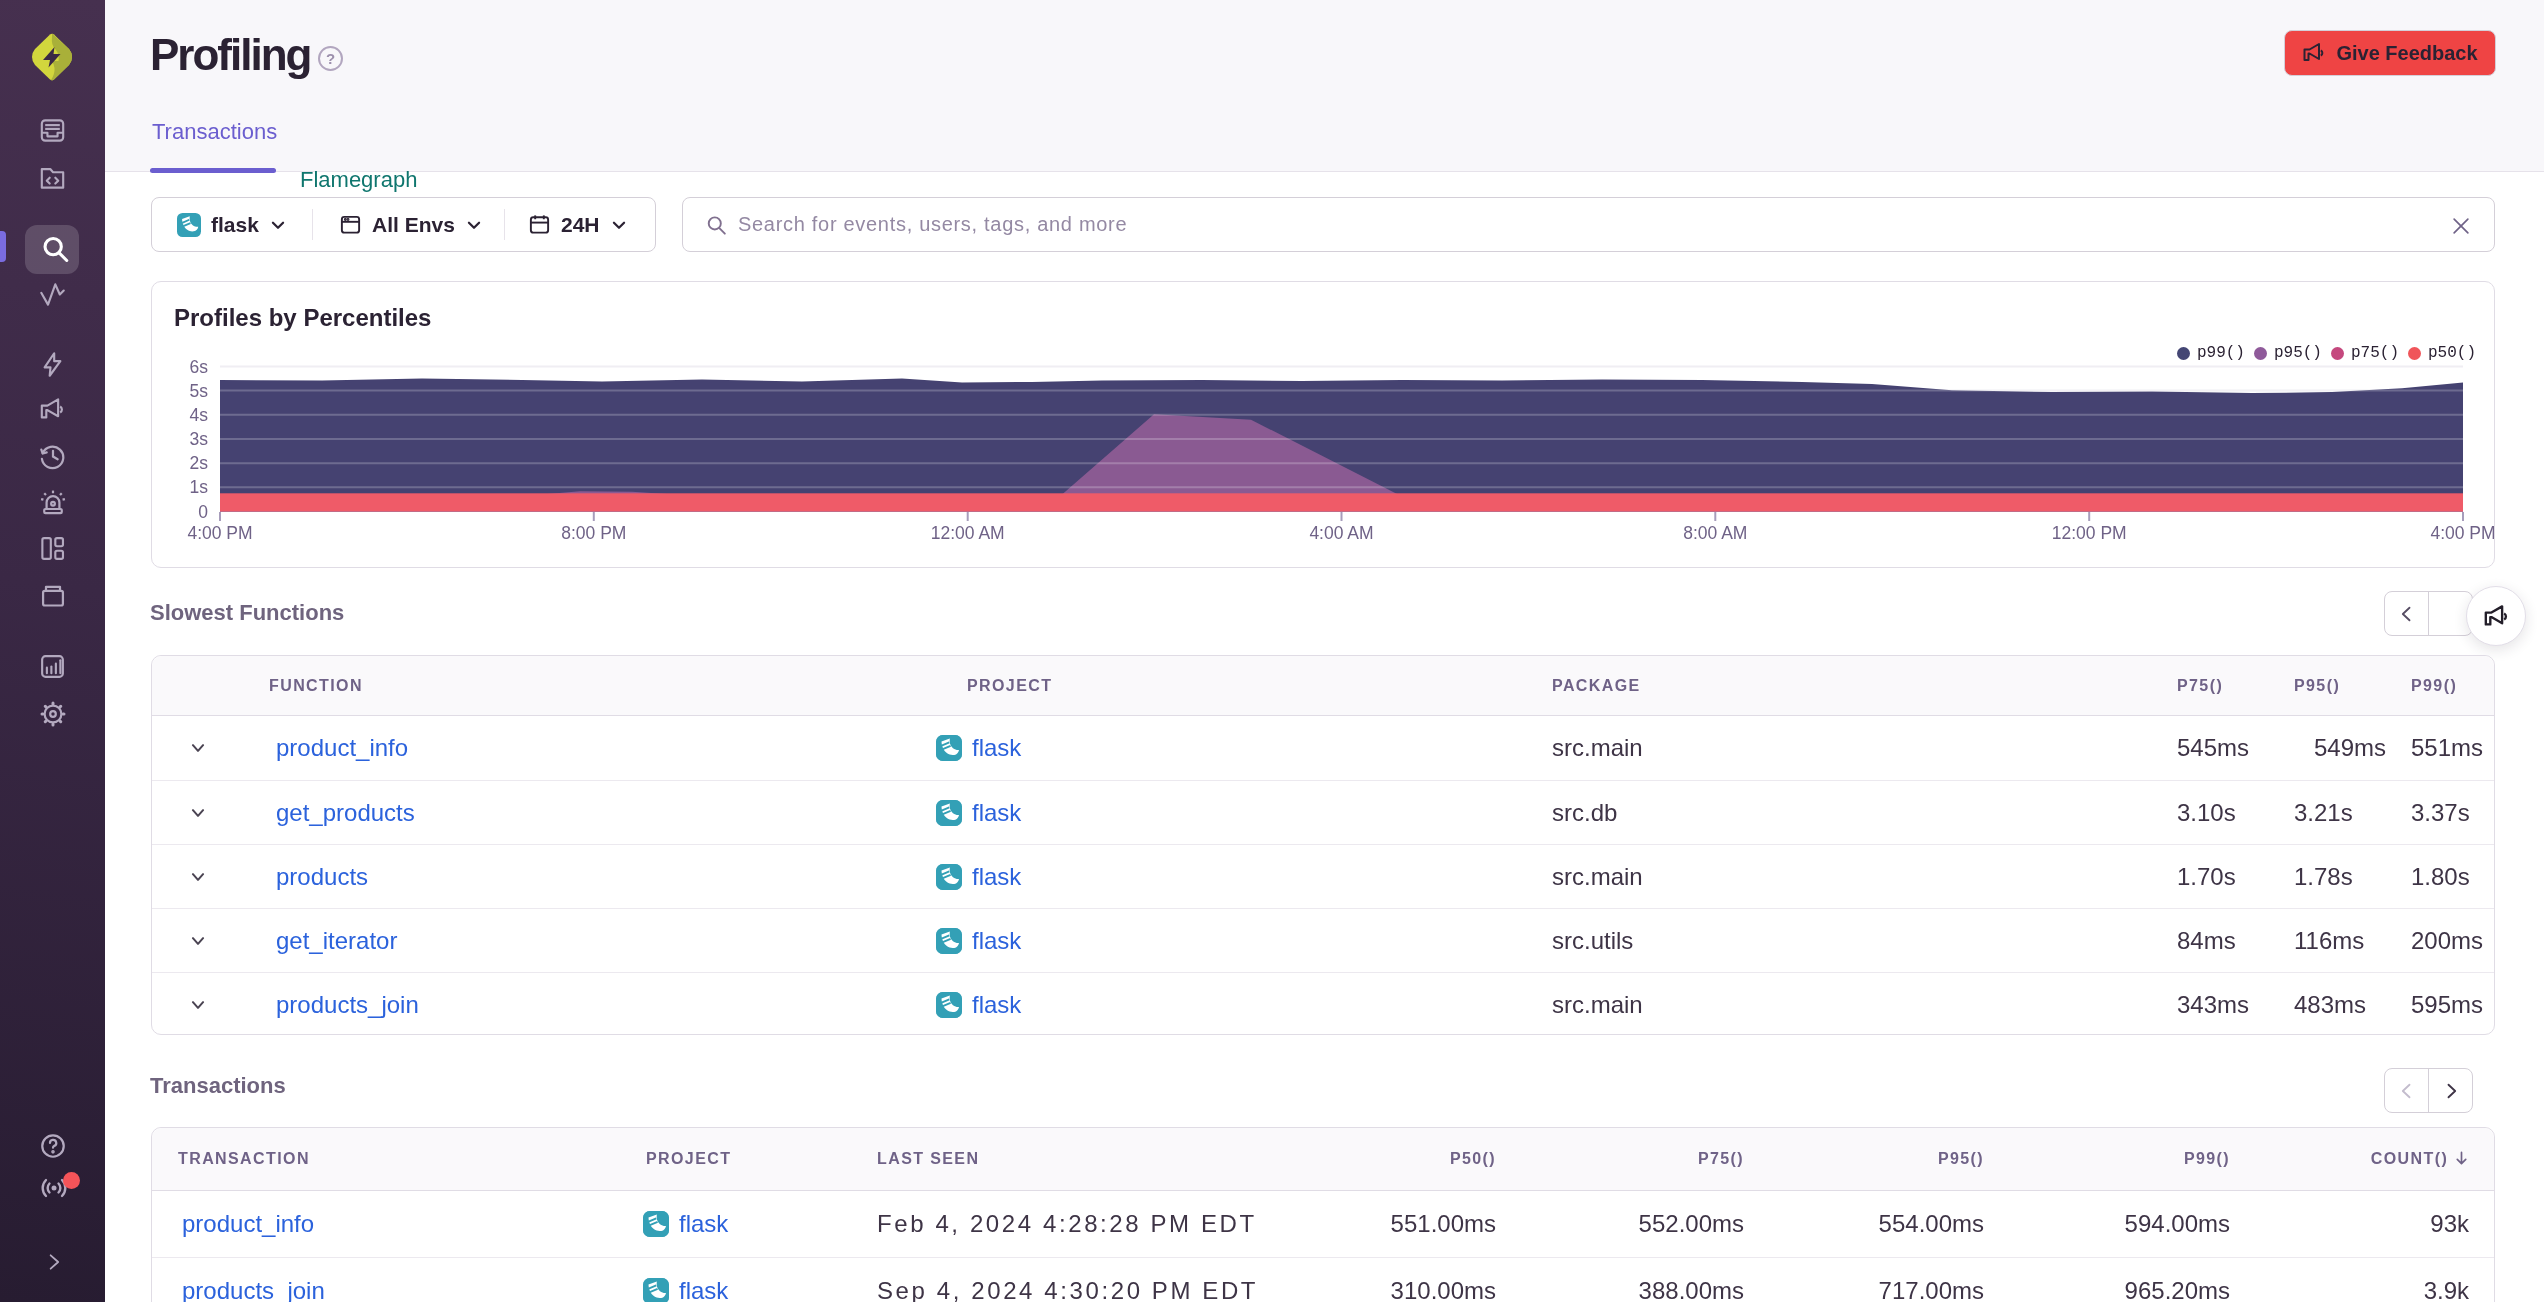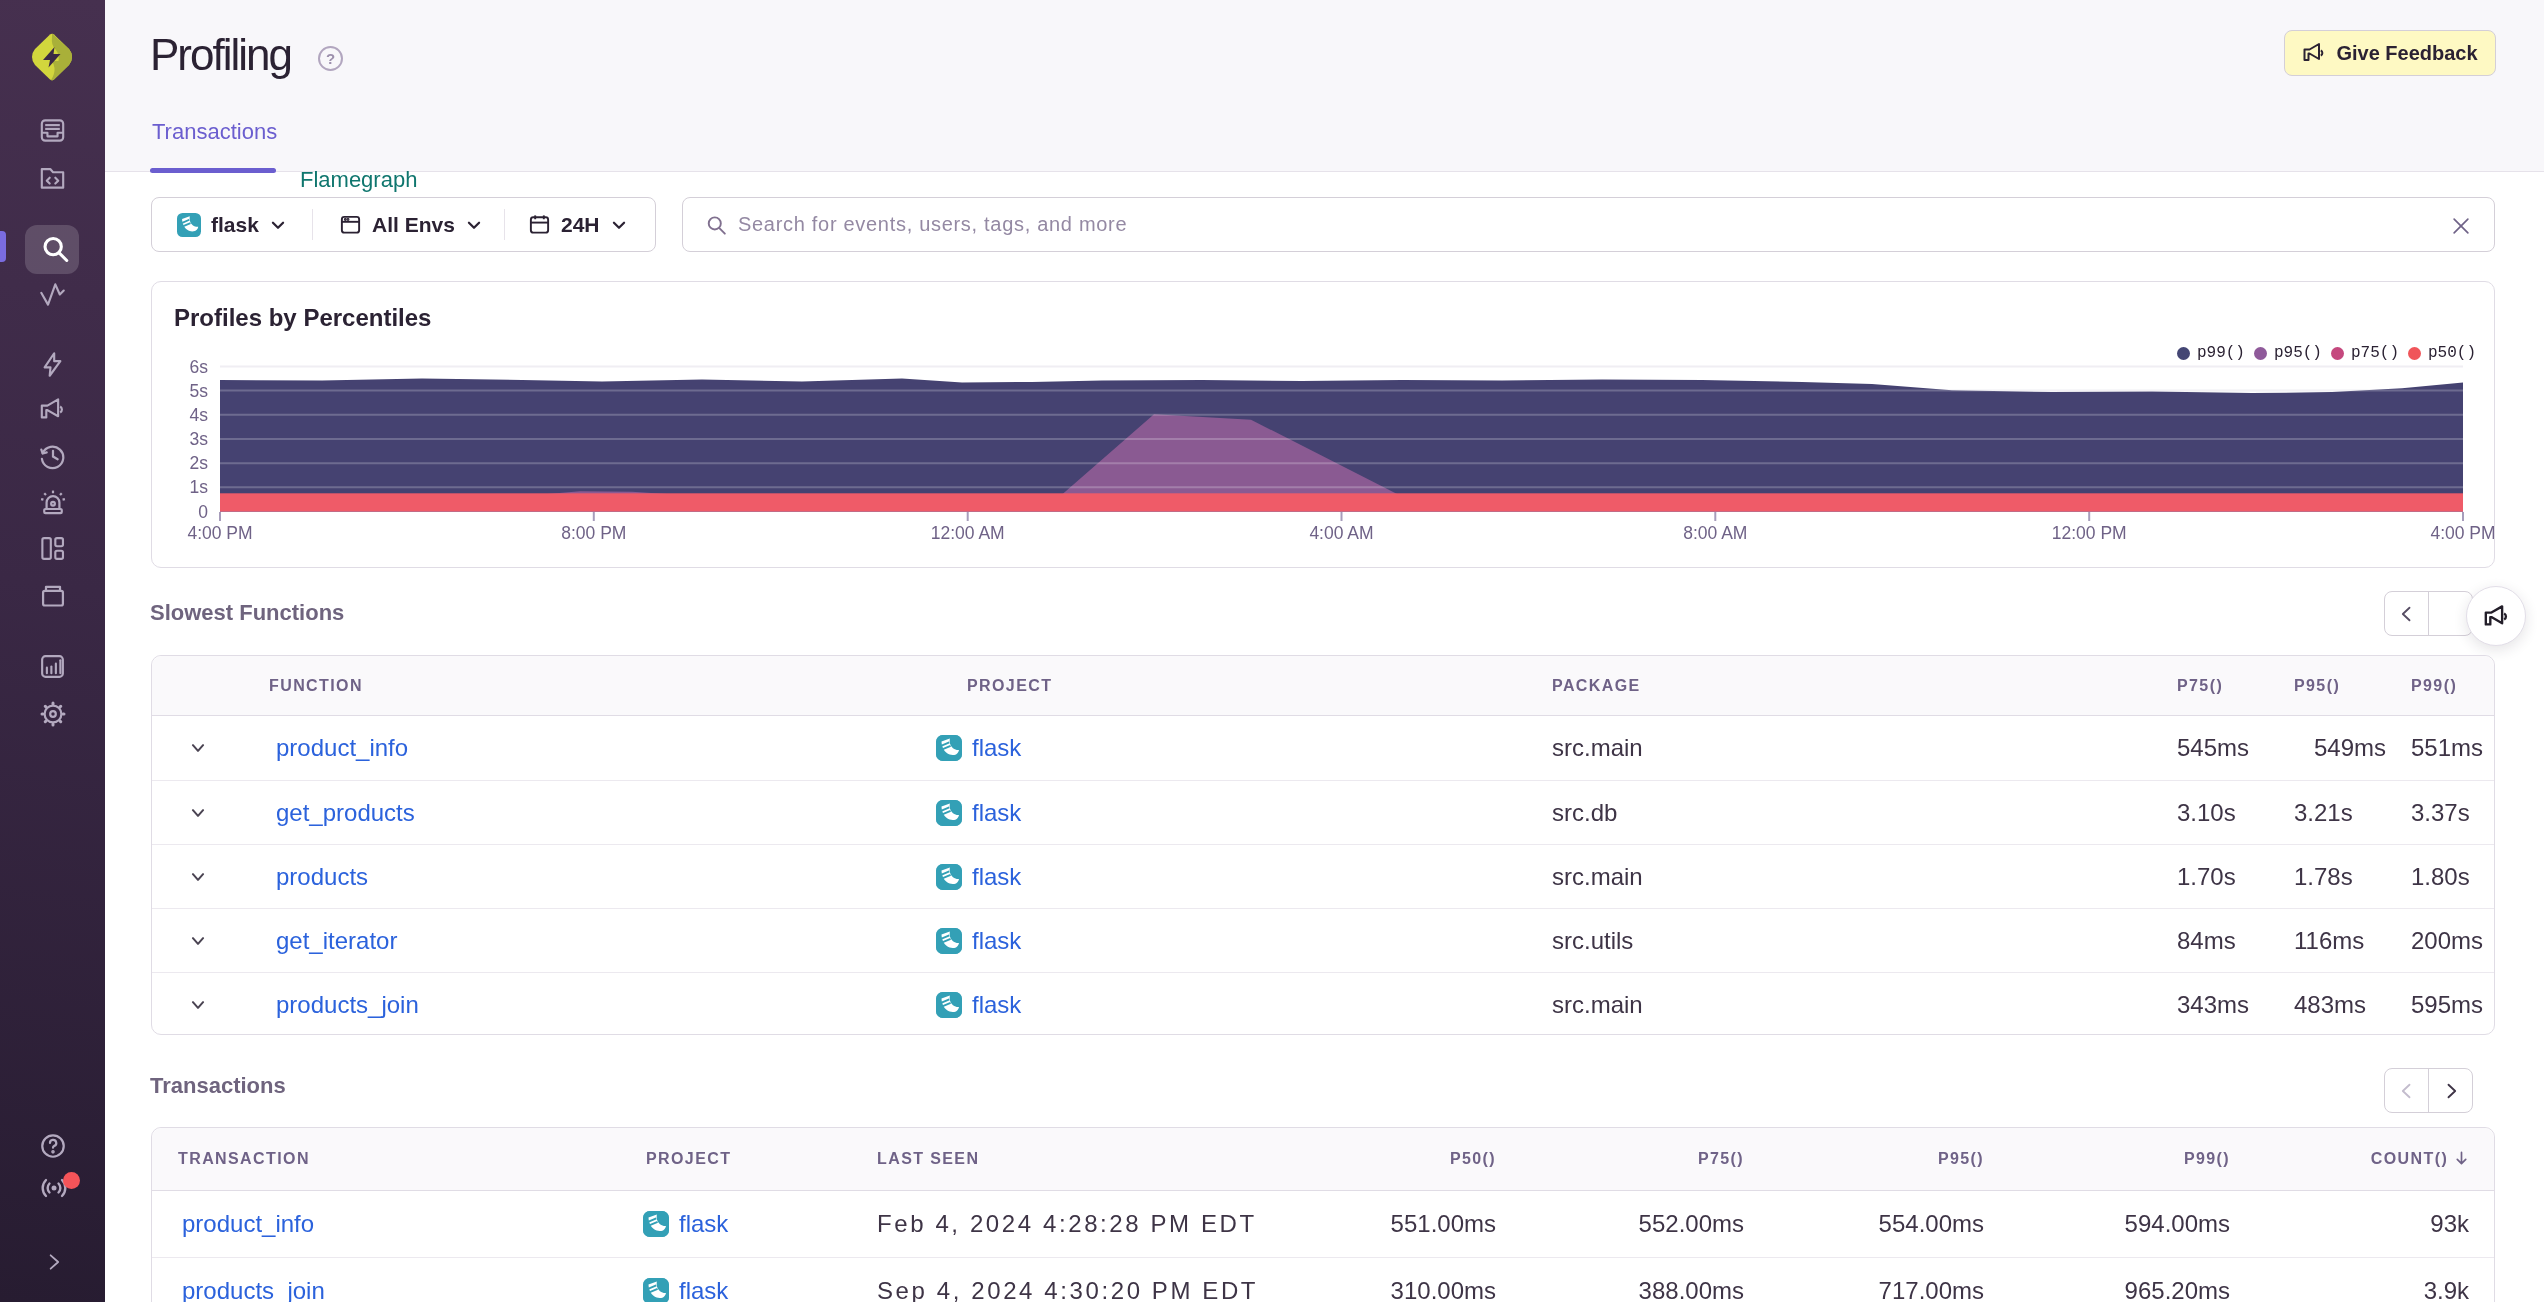--- a/index.html
+++ b/index.html
@@ -9,23 +9,23 @@
 
 #sidebar { position:absolute; left:0; top:0; width:105px; height:1302px;
   background:linear-gradient(188deg, #46304f 0%, #3a2845 45%, #271c31 100%); }
 #sidebar svg { position:absolute; left:39px; }
 #sb-active { position:absolute; left:25px; top:225px; width:54px; height:49px; border-radius:12px; background:rgba(255,255,255,0.16); }
 #sb-bar { position:absolute; left:0; top:231px; width:6px; height:31px; border-radius:0 4px 4px 0; background:#7a6ce0; }
 .sbred { position:absolute; left:63px; top:1172px; width:17px; height:17px; border-radius:50%; background:#f55459; }
 
 
 #topbar { position:absolute; left:105px; top:0; width:2439px; height:172px; background:#f8f7fa; border-bottom:1px solid #e6e2ea; }
-#h1 { position:absolute; left:45px; top:30px; font-size:44px; font-weight:400; letter-spacing:-2px; color:#2b2233; }
+#h1 { position:absolute; left:45px; top:30px; font-size:44px; font-weight:700; letter-spacing:-2px; color:#2b2233; }
 #help-circ { position:absolute; left:213px; top:46px; width:25px; height:25px; border-radius:50%; border:2px solid #b2a6bf; color:#9c8fac; font-size:15px; font-weight:700; text-align:center; line-height:21px; }
-#fbtn { position:absolute; left:2179px; top:30px; width:212px; height:46px; background:#fef9c3; border:1px solid #d4cfd8; border-radius:8px; display:flex; align-items:center; justify-content:center; gap:10px; font-size:20px; font-weight:700; color:#2b2233; }
+#fbtn { position:absolute; left:2179px; top:30px; width:212px; height:46px; background:#ef4444; border:1px solid #d4cfd8; border-radius:8px; display:flex; align-items:center; justify-content:center; gap:10px; font-size:20px; font-weight:700; color:#2b2233; }
 .tab { position:absolute; top:119px; font-size:22px; }
 #tab1 { left:47px; color:#6b5ecf; }
 #tab2 { left:195px; color:#0f766e;margin-top:48px; }
 #tab-underline { position:absolute; left:45px; top:168px; width:126px; height:5px; border-radius:3px; background:#6b5ecf; }
 
 
 .fbox { position:absolute; top:197px; height:55px; background:#fff; border:1px solid #d4cfd8; border-radius:8px; }
 #filters { left:151px; width:505px; display:flex; align-items:center; }
 .fdiv { width:1px; height:31px; background:#e7e3ea; }
 .fitem { display:flex; align-items:center; gap:10px; font-size:21px; font-weight:600; color:#2b2233; }

